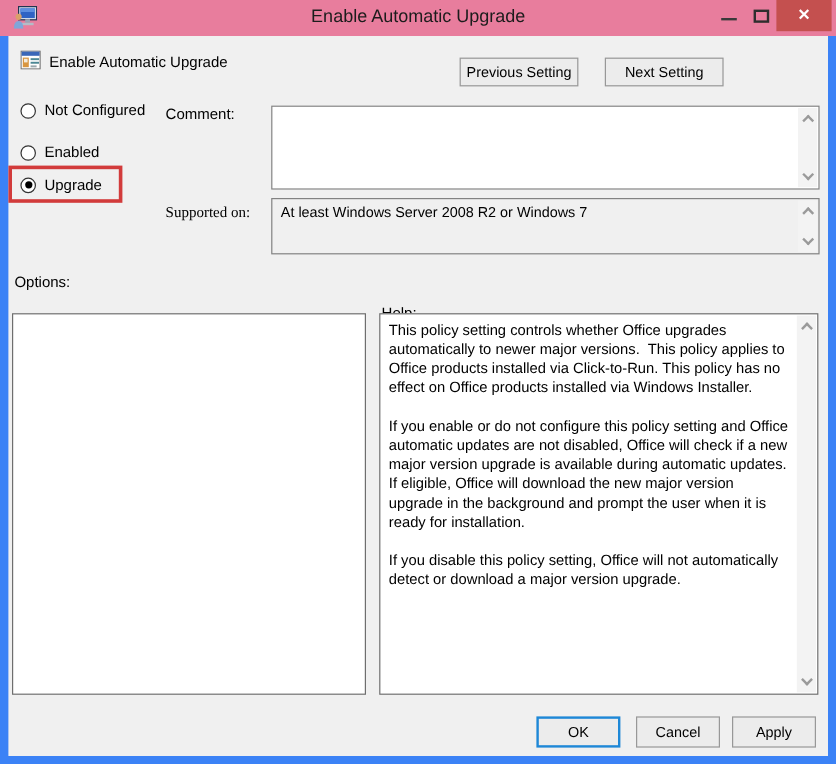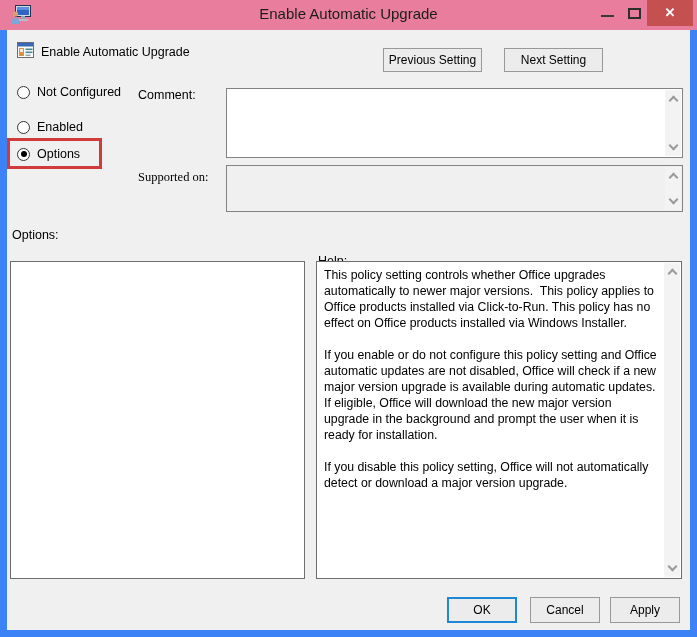--- a/index.html
+++ b/index.html
@@ -141,35 +141,36 @@
     <div class="radio-row r0">
       <span class="radio-circle"></span>
       <span class="radio-label">Not Configured</span>
     </div>
     <div class="radio-row r1">
       <span class="radio-circle"></span>
       <span class="radio-label">Enabled</span>
     </div>
     <div class="radio-row r2">
       <span class="radio-circle sel"></span>
-      <span class="radio-label">Options</span>
+      <span class="radio-label">Upgrade</span>
     </div>
     <div class="highlight-box"></div>
 
     <div class="field-label lbl-comment">Comment:</div>
     <div class="textbox comment-box">
       <span></span>
       <div class="vscroll">
         <span class="chev chev-up"></span>
         <span class="chev chev-down"></span>
       </div>
     </div>
 
     <div class="field-label lbl-supported">Supported on:</div>
     <div class="textbox supported-box">
+      <div class="supported-text">At least Windows Server 2008 R2 or Windows 7</div>
       <div class="vscroll">
         <span class="chev chev-up"></span>
         <span class="chev chev-down"></span>
       </div>
     </div>
 
     <div class="field-label lbl-options">Options:</div>
     <div class="field-label lbl-help">Help:</div>
 
     <div class="textbox options-box"></div>

